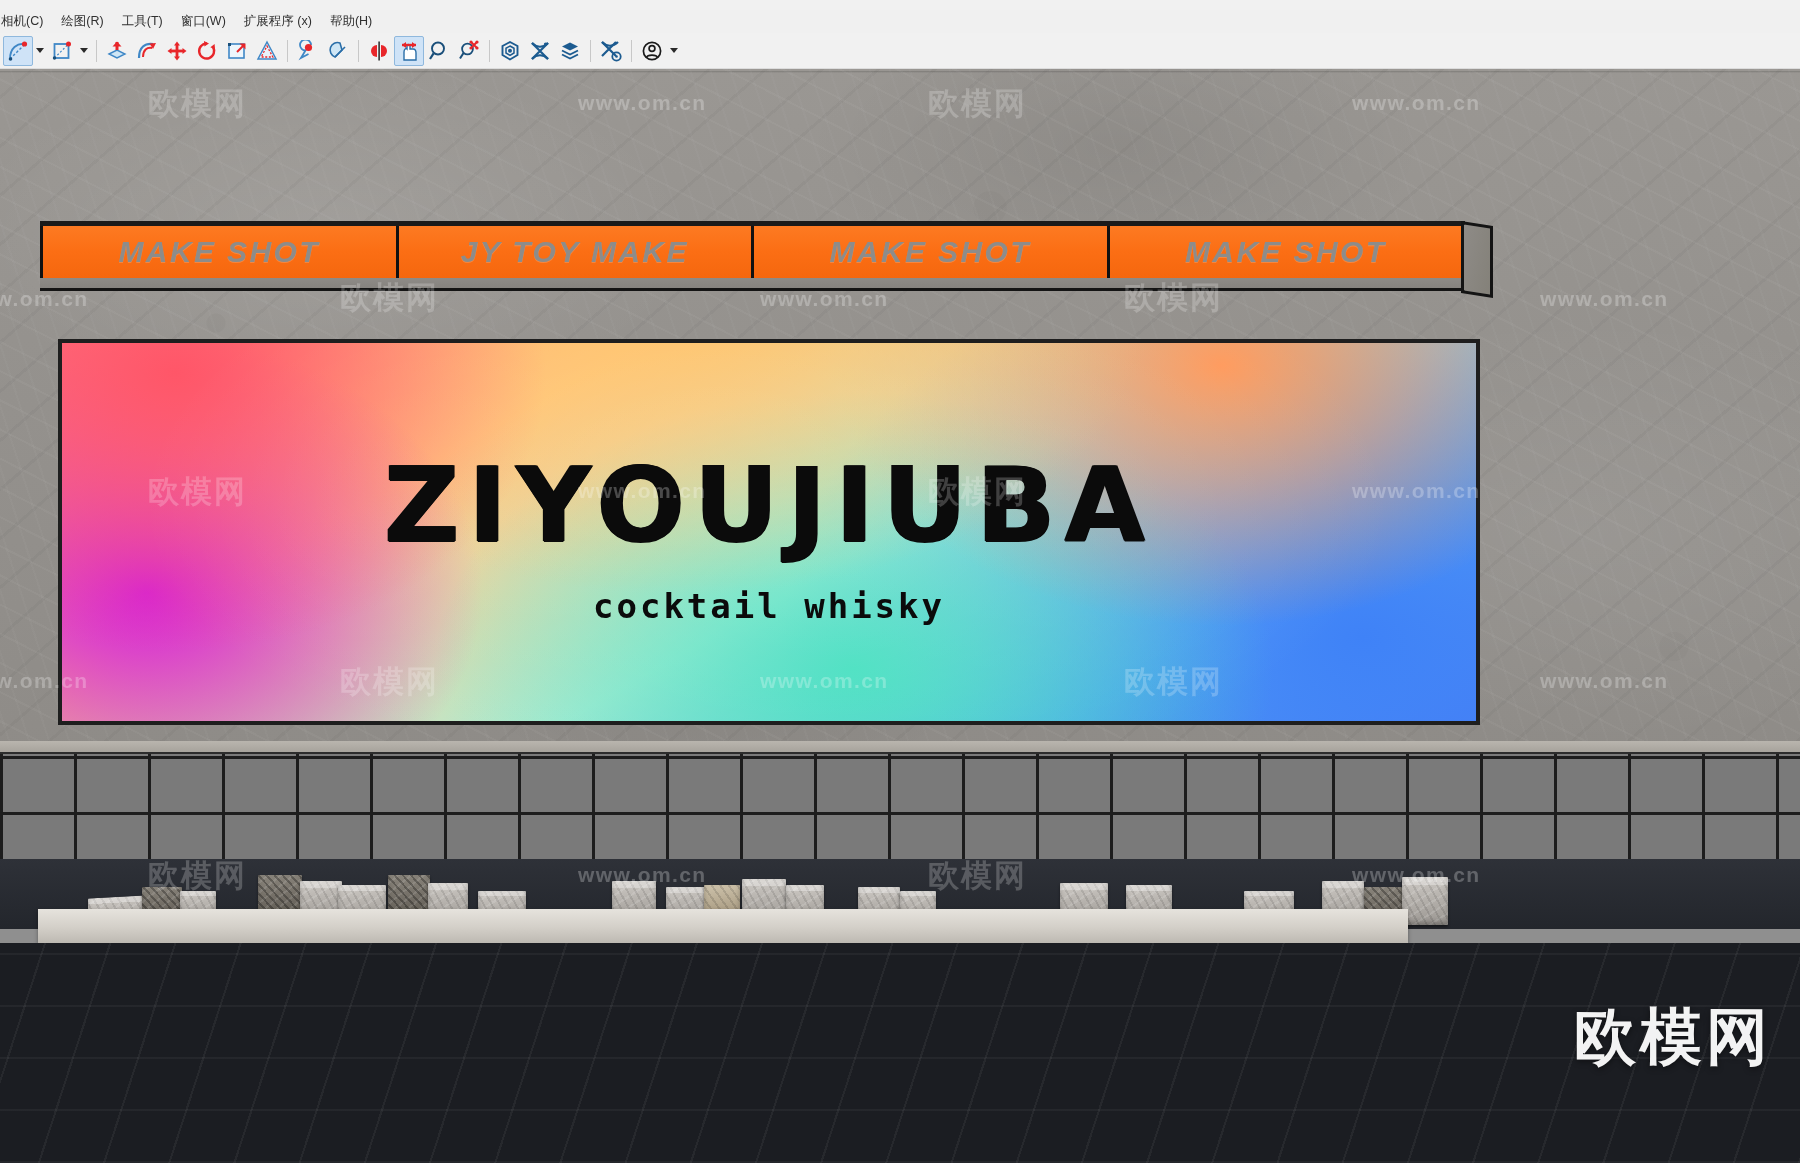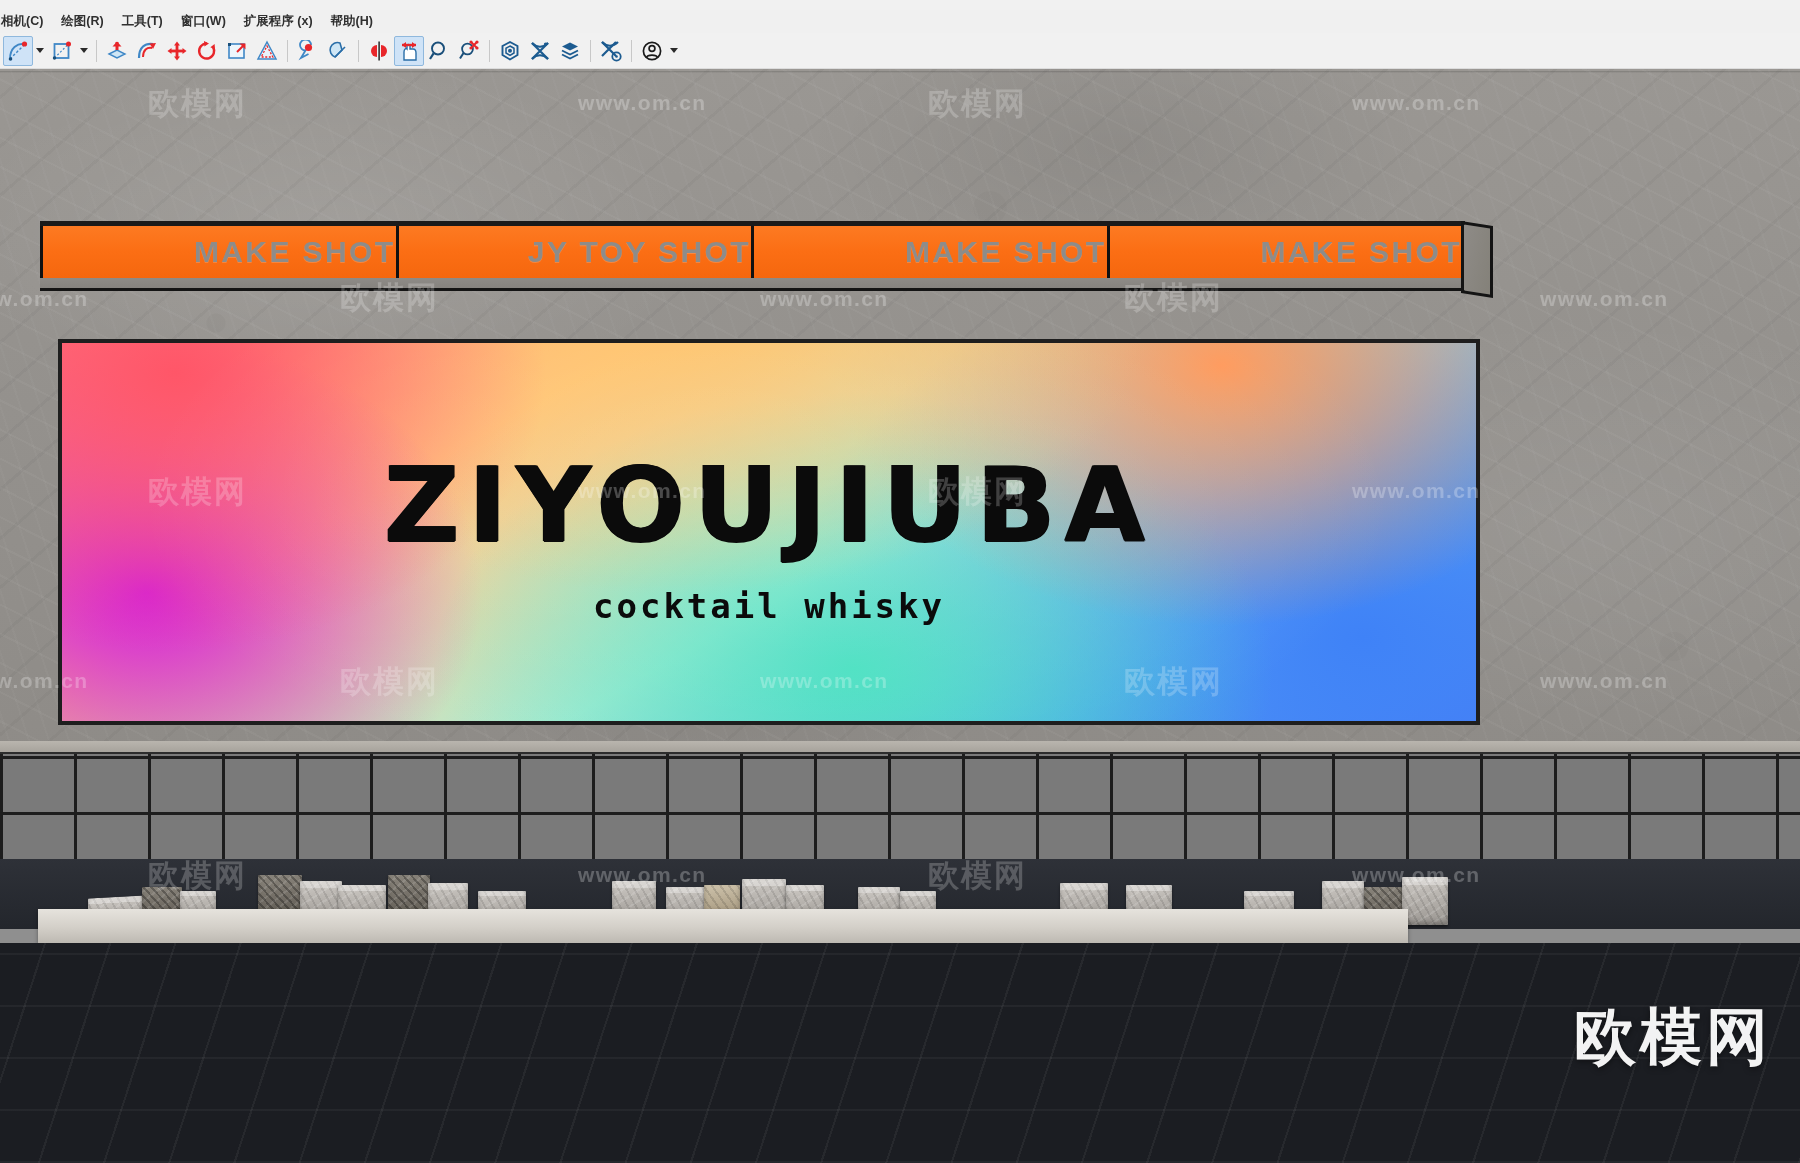--- a/index.html
+++ b/index.html
@@ -20,21 +20,20 @@
   .titlebar .tt{
     position:absolute;left:2px;top:-7px;font-size:13px;color:#3a3a3a;
     font-weight:600;letter-spacing:.2px;white-space:nowrap;
   }
 
   
   .menubar{
     position:absolute;left:0;top:10px;width:1800px;height:23px;
     background:#f0f0f0;display:flex;align-items:center;
     overflow:hidden;
-    font-weight:bold;
   }
   .menuitem{
     font-size:12.5px;color:#303030;padding:3px 9px;white-space:nowrap;
     line-height:15px;
   }
   .menuitem:first-child{margin-left:-8px;}
 
   
   .toolbar{
     position:absolute;left:0;top:33px;width:1800px;height:36px;
@@ -110,22 +109,23 @@
   
   .signband{position:absolute;left:40px;top:152px;width:1425px;height:72px;}
   .signband .boxtop{
     position:absolute;left:0;top:0;width:100%;height:5px;background:#1a1a1a;
   }
   .panels{
     position:absolute;left:0;top:5px;width:100%;height:52px;display:flex;
   }
   .panel{
     flex:1 1 0;position:relative;background:linear-gradient(180deg,#FD7A22 0%,#FB6E14 50%,#F5670E 100%);
-    border-right:3px solid #111;display:flex;align-items:center;justify-content:flex-end;
+    border-right:3px solid #111;display:flex;align-items:center;justify-content:center;
     overflow:hidden;
+    font-style:italic;
   }
   .panel:first-child{border-left:3px solid #111;}
   .panel-label{
     font-size:30px;font-weight:700;letter-spacing:2.4px;
     color:#8d8c8a;text-shadow:0 1px 0 rgba(255,255,255,.18);
     white-space:nowrap;
   }
   
   .signband .depth{
     position:absolute;left:0;top:57px;width:100%;height:13px;
@@ -520,21 +520,21 @@
 
     <div class="floor"></div>
 
     <div class="signband">
       <div class="boxtop"></div>
       <div class="panels">
         <div class="panel">
           <span class="panel-label">MAKE SHOT</span>
         </div>
         <div class="panel">
-          <span class="panel-label">JY TOY SHOT</span>
+          <span class="panel-label">JY TOY MAKE</span>
         </div>
         <div class="panel">
           <span class="panel-label">MAKE SHOT</span>
         </div>
         <div class="panel">
           <span class="panel-label">MAKE SHOT</span>
         </div>
       </div>
       <div class="depth"></div>
       <div class="rightcap"></div>

